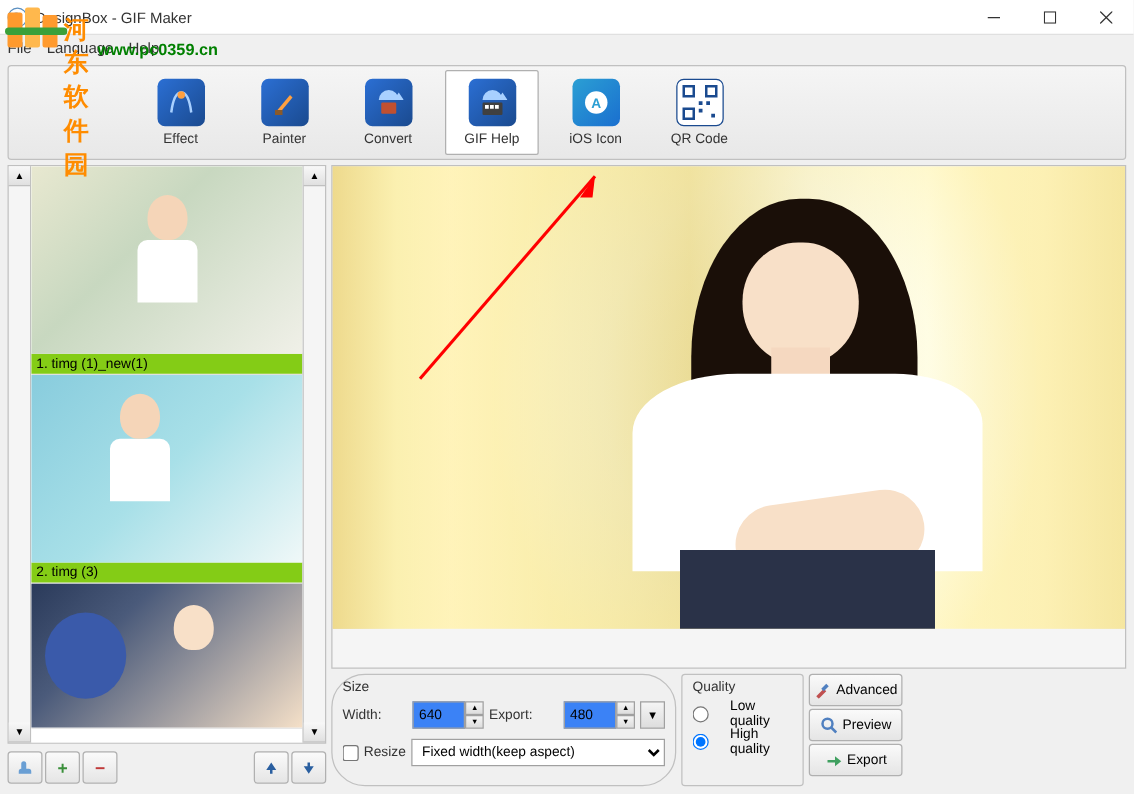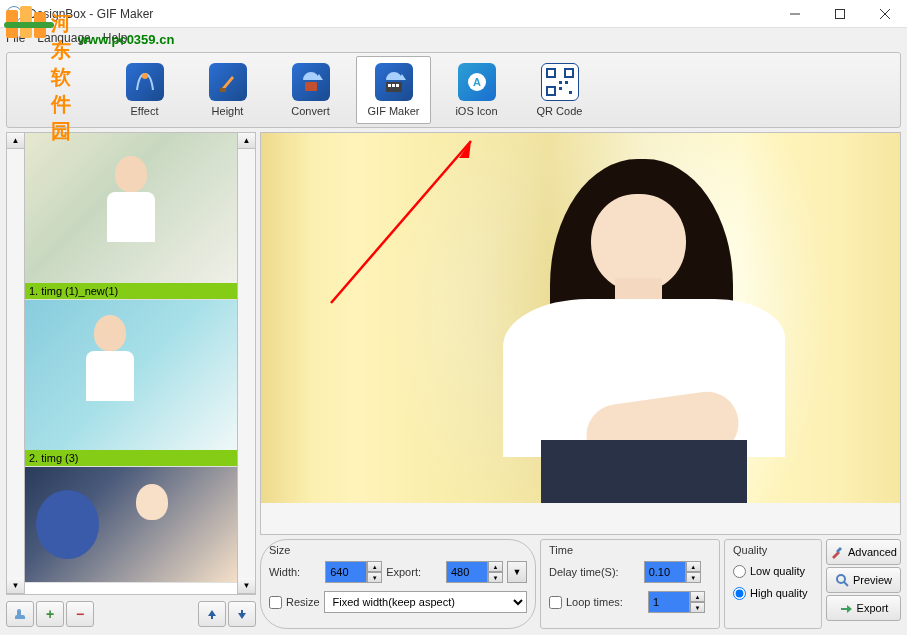--- a/index.html
+++ b/index.html
@@ -94,21 +94,21 @@
 .fs-quality { flex: 0 0 98px; }
 .fs-row { display: flex; align-items: center; gap: 4px; margin-bottom: 6px; height: 24px; }
 .fs-label { font-size: 11px; color: #333; }
 .spin { display: flex; align-items: center; }
 .spin input { width: 42px; height: 22px; border: 1px solid #a0a0a0; font-size: 11px; padding: 0 4px; text-align: left; background: #3b82f6; margin-left: 21px; }
 .spin-btns { display: flex; flex-direction: column; width: 15px; height: 22px; }
 .spin-up, .spin-down { height: 11px; background: linear-gradient(#f5f5f5,#ddd); border: 1px solid #a0a0a0; font-size: 6px; display: flex; align-items: center; justify-content: center; cursor: pointer; }
 .select { height: 22px; border: 1px solid #a0a0a0; font-size: 11px; padding: 0 4px; background: #fff; }
 .chk { width: 13px; height: 13px; }
 .dd-btn { width: 20px; height: 22px; background: linear-gradient(#f5f5f5,#ddd); border: 1px solid #a0a0a0; display: flex; align-items: center; justify-content: center; font-size: 9px; cursor: pointer; }
-.radio-row { display: flex; align-items: center; gap: 4px; font-size: 11px; height: 22px; }
+.radio-row { display: flex; align-items: center; gap: 17px; font-size: 11px; height: 22px; }
 .action-col { flex: 0 0 75px; display: flex; flex-direction: column; gap: 2px; }
 .action-btn { height: 26px; background: linear-gradient(#fafafa,#e5e5e5); border: 1px solid #b0b0b0; border-radius: 3px; display: flex; align-items: center; justify-content: center; gap: 4px; font-size: 11px; cursor: pointer; }
 .action-btn .ic { width: 14px; height: 14px; }
 </style>
 </head>
 <body>
 
 <div class="watermark">
   <svg class="watermark-logo" viewBox="0 0 50 40">
     <rect x="2" y="6" width="12" height="28" fill="#ff9a2e" rx="2"></rect>
@@ -161,42 +161,42 @@
     </div>
     <span class="tool-label">Effect</span>
   </div>
   <div class="tool-item">
     <div class="tool-icon ic-painter">
       <svg width="24" height="24">
           <path d="M6 18 L16 6 L18 8 L8 20 Z" fill="#ffa040"></path>
           <rect x="4" y="18" width="6" height="4" fill="#8a5a2a"></rect>
         </svg>
     </div>
-    <span class="tool-label">Height</span>
+    <span class="tool-label">Painter</span>
   </div>
   <div class="tool-item">
     <div class="tool-icon ic-convert">
       <svg width="24" height="24">
           <path d="M4 10 A8 8 0 0 1 20 10 L16 10 L20 4 L24 10" fill="#a8d0ff"></path>
           <rect x="6" y="12" width="12" height="9" fill="#c05030" rx="1"></rect>
         </svg>
     </div>
     <span class="tool-label">Convert</span>
   </div>
   <div class="tool-item active">
     <div class="tool-icon ic-gif">
       <svg width="24" height="24">
           <path d="M4 10 A8 8 0 0 1 20 10 L16 10 L20 4 L24 10" fill="#a8d0ff"></path>
           <rect x="4" y="12" width="16" height="10" fill="#404040" rx="1"></rect>
           <rect x="6" y="14" width="3" height="3" fill="#fff"></rect>
           <rect x="10" y="14" width="3" height="3" fill="#fff"></rect>
           <rect x="14" y="14" width="3" height="3" fill="#fff"></rect>
         </svg>
     </div>
-    <span class="tool-label">GIF Maker</span>
+    <span class="tool-label">GIF Help</span>
   </div>
   <div class="tool-item">
     <div class="tool-icon ic-ios">
       <svg width="24" height="24">
           <circle cx="12" cy="12" r="9" fill="#fff"></circle>
           <text x="12" y="16" font-size="11" text-anchor="middle" fill="#2b9fd4" font-weight="bold">A</text>
         </svg>
     </div>
     <span class="tool-label">iOS Icon</span>
   </div>
@@ -331,44 +331,20 @@
         </div>
         <div class="fs-row">
           <input type="checkbox" class="chk" style="">
           <span class="fs-label">Resize</span>
           <select class="select" style="flex:1">
             <option>Fixed width(keep aspect)</option>
           </select>
         </div>
       </div>
 
-      <div class="fieldset fs-time">
-        <div class="fieldset-title">Time</div>
-        <div class="fs-row">
-          <span class="fs-label">Delay time(S):</span>
-          <div class="spin">
-            <input value="0.10" style="">
-            <div class="spin-btns">
-                <div class="spin-up">▲</div>
-                <div class="spin-down">▼</div>
-              </div>
-          </div>
-        </div>
-        <div class="fs-row">
-          <input type="checkbox" class="chk" style="">
-          <span class="fs-label">Loop times:</span>
-          <div class="spin">
-            <input value="1" style="">
-            <div class="spin-btns">
-                <div class="spin-up">▲</div>
-                <div class="spin-down">▼</div>
-              </div>
-          </div>
-        </div>
-      </div>
 
       <div class="fieldset fs-quality">
         <div class="fieldset-title">Quality</div>
         <div class="radio-row">
           <input type="radio" name="q" style="">
           <span>Low quality</span>
         </div>
         <div class="radio-row">
           <input type="radio" name="q" checked="" style="">
           <span>High quality</span>

